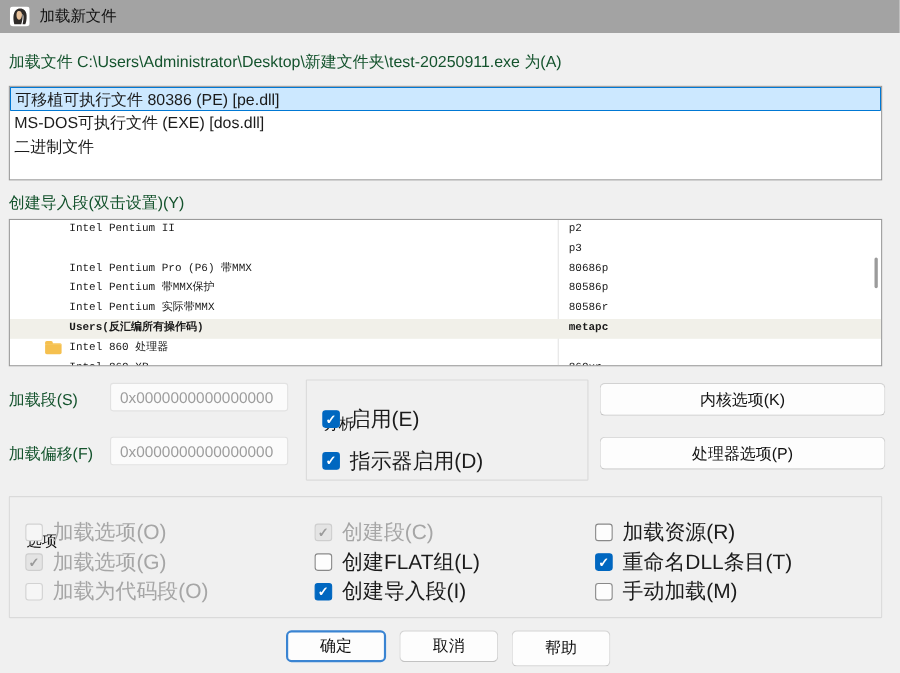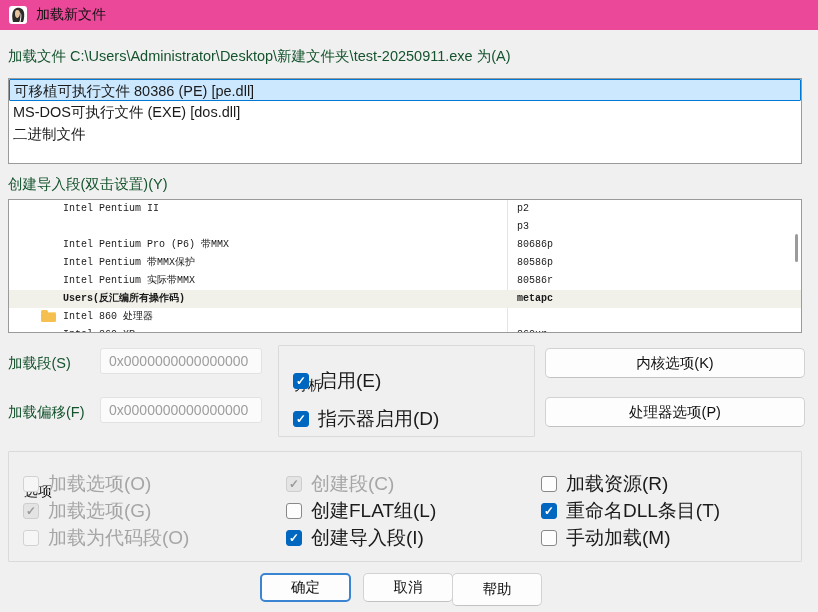--- a/index.html
+++ b/index.html
@@ -6,21 +6,21 @@
   body{
     width:818px;height:612px;overflow:hidden;position:relative;
     background:#f0f0f0;
     font-family:"Liberation Sans",sans-serif;
     color:#1b1b1b;
     -webkit-font-smoothing:antialiased;
   }
   
   .titlebar{
     position:absolute;left:0;top:0;width:818px;height:30px;
-    background:#ec4899;display:flex;align-items:center;gap:9px;
+    background:#a3a3a3;display:flex;align-items:center;gap:9px;
     padding-left:9px;box-sizing:border-box;
   }
   .titlebar .app-icon{width:18px;height:18px;flex:0 0 auto;}
   .titlebar .title{font-size:14px;color:#111;}
   
   .lbl{position:absolute;font-size:14.5px;color:#14532d;white-space:nowrap;}
   
   .listbox{
     position:absolute;background:#fff;border:1px solid #9a9a9a;
     box-sizing:border-box;overflow:hidden;
@@ -108,21 +108,21 @@
     position:absolute;box-sizing:border-box;
     background:#fdfdfd;border:1px solid #d2d2d2;border-bottom-color:#c2c2c2;
     border-radius:5px;font-size:14.5px;color:#111;
     display:flex;align-items:center;justify-content:center;
     font-family:"Liberation Sans",sans-serif;cursor:default;
   }
   #kernel-btn{left:545px;top:348px;width:260px;height:30px;}
   #procopt-btn{left:545px;top:397px;width:260px;height:30px;}
   #ok-btn{left:260px;top:573px;width:91px;height:29px;border:2px solid #3a84d2;}
   #cancel-btn{left:363px;top:573px;width:90px;height:29px;}
-  #help-btn{left:452px;top:573px;width:90px;height:33px;}
+  #help-btn{left:465px;top:573px;width:90px;height:33px;}
 </style>
 </head>
 <body>
 
 <div class="titlebar">
   <svg class="app-icon" viewBox="0 0 18 18">
     <rect x="0" y="0" width="18" height="18" rx="3" fill="#ffffff"></rect>
     <path d="M4 16 C2.5 10 3 4 7 2.2 C11 0.8 15 3 15.2 8 C15.4 12 14.5 15 14 16 L11.5 16 C12.5 12 12.8 8 11.5 6.5 C11.8 9.5 11.3 13.5 10.3 16 Z" fill="#2e2a28"></path>
     <path d="M7.2 4.2 C9.6 3.4 11.2 5.2 11 7.6 C10.8 10.2 9.4 12.4 8 12 C6.4 11.5 5.9 9.2 6 7.2 C6.1 5.7 6.4 4.5 7.2 4.2 Z" fill="#e9c39c"></path>
   </svg>

